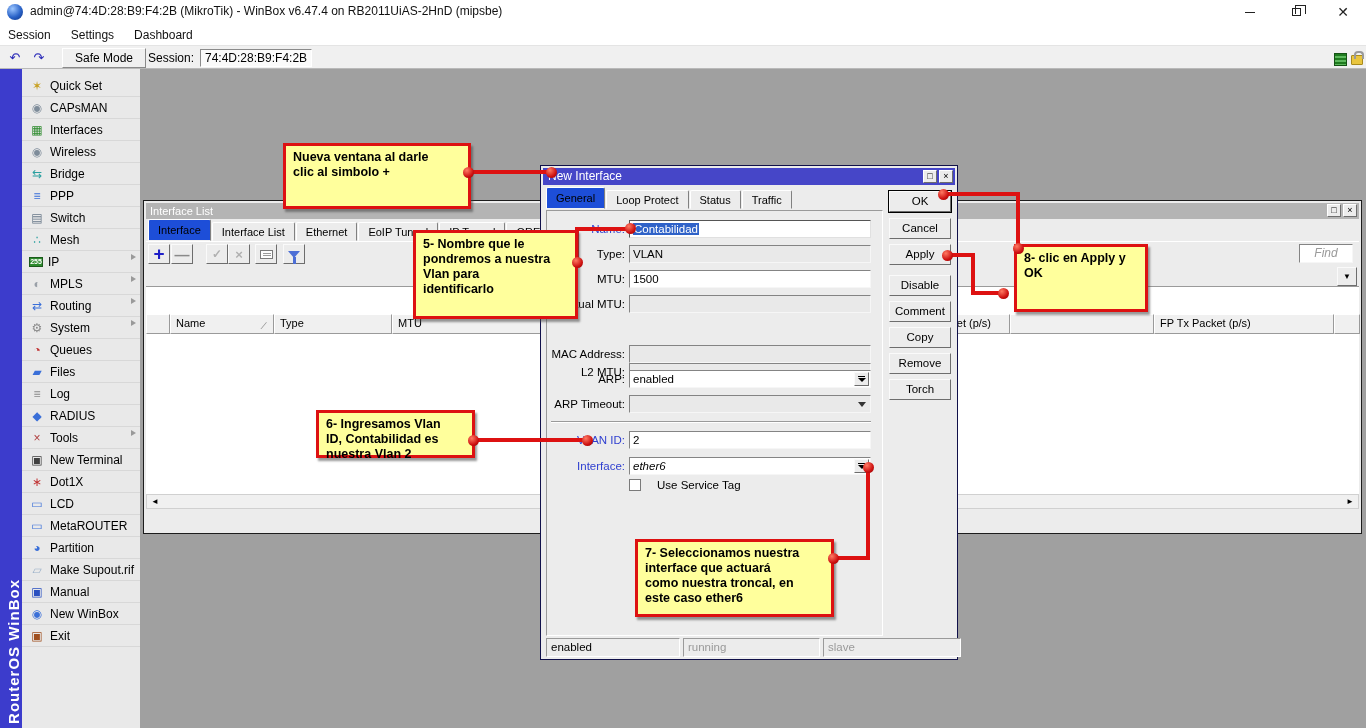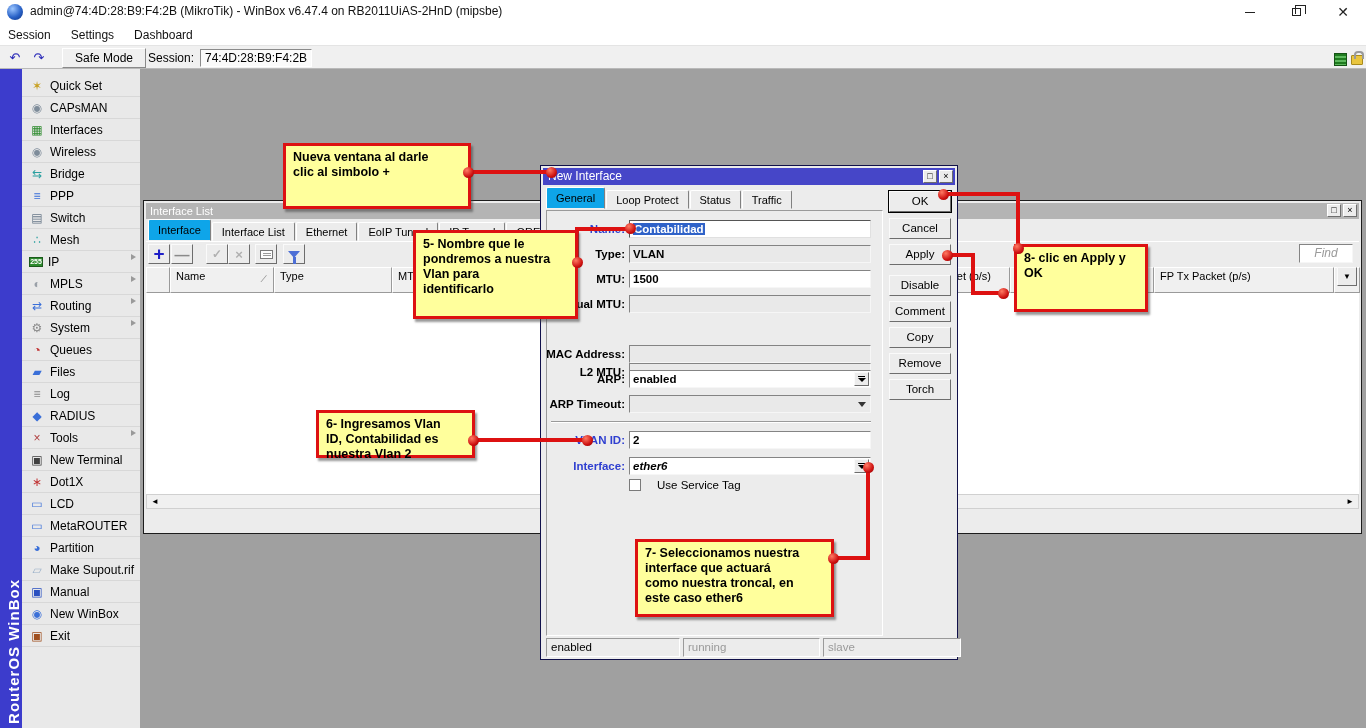--- a/index.html
+++ b/index.html
@@ -44,48 +44,48 @@
   .sb-arrow { position:absolute; right:4px; top:3px; width:0; height:0; border-left:5px solid #9a9a9a; border-top:3px solid transparent; border-bottom:3px solid transparent; }
 
   .canvas { left:140px; top:69px; width:1226px; height:659px; background:#a0a0a0; }
 
   
   .il-window { left:143px; top:200px; width:1219px; height:334px; background:#ececec; border:1px solid #1c1c1c; padding:2px; z-index:10; }
   .il-title { position:relative; height:16px; background:#b4b4b4; color:#fff; font-size:11px; line-height:16px; padding-left:4px; }
   .win-ctl { position:absolute; top:1px; width:14px; height:13px; background:#ececec; border:1px solid; border-color:#fff #6d6d6d #6d6d6d #fff; text-align:center; font-size:9px; line-height:11px; color:#000; }
   .tabs-row { position:relative; height:22px; padding-left:2px; display:flex; align-items:flex-end; }
   .tab { height:19px; padding:0 9px; font-size:11px; line-height:19px; background:#ececec; border:1px solid; border-color:#fff #808080 #ececec #fff; border-radius:2px 2px 0 0; margin-right:1px; white-space:nowrap; }
-  .tab.active { height:22px; line-height:21px; background:#0ea5e9; border-color:#fff #808080 #f1f1f1 #fff; z-index:2; }
+  .tab.active { height:22px; line-height:21px; background:#1d4ed8; border-color:#fff #808080 #f1f1f1 #fff; z-index:2; }
   .il-toolbar { position:relative; height:26px; border-top:1px solid #fff; }
   .tool-btn { position:absolute; top:2px; width:22px; height:20px; background:#ececec; border:1px solid; border-color:#fafafa #6d6d6d #6d6d6d #fafafa; display:flex; align-items:center; justify-content:center; }
   .plus-g { color:#1f1fc8; font-size:19px; font-weight:bold; line-height:16px; }
   .minus-g { color:#8a8a8a; font-size:15px; font-weight:bold; }
   .check-g { color:#b0b0b0; font-size:12px; font-weight:bold; }
   .cross-g { color:#b0b0b0; font-size:13px; font-weight:bold; }
   .card-g { width:13px; height:9px; border:1px solid #7a7a7a; background:#fdfdfd; position:relative; }
   .card-g::before { content:""; position:absolute; left:2px; top:2px; width:8px; height:1px; background:#9a9a9a; box-shadow:0 2px 0 #9a9a9a; }
   .funnel-g { width:0; height:0; border-left:6px solid transparent; border-right:6px solid transparent; border-top:7px solid #4d6fd6; position:relative; }
   .funnel-g::after { content:""; position:absolute; left:-1.5px; top:-1px; width:3px; height:7px; background:#4d6fd6; }
   .find-box { position:absolute; right:6px; top:2px; width:54px; height:19px; background:#fff; border:1px solid; border-color:#848484 #f6f6f6 #f6f6f6 #848484; color:#9a9a9a; font-style:italic; font-size:12px; text-align:center; line-height:17px; }
   .il-header { position:relative; height:19px; display:flex; }
-  .hcell { height:26px; background:#f0f0f0; border:1px solid; border-color:#fff #9a9a9a #9a9a9a #fff; font-size:11px; line-height:17px; padding-left:5px; white-space:nowrap; overflow:hidden; position:relative; flex:none; }
+  .hcell { height:20px; background:#f0f0f0; border:1px solid; border-color:#fff #9a9a9a #9a9a9a #fff; font-size:11px; line-height:17px; padding-left:5px; white-space:nowrap; overflow:hidden; position:relative; flex:none;margin-top:47px; }
   .hcell .sortmark { position:absolute; right:8px; top:2px; color:#8a8a8a; font-size:10px; font-style:italic; }
   .hcell.right-text { text-align:right; padding-right:18px; }
   .hdr-arrow-btn { position:absolute; right:2px; top:0; width:20px; height:19px; background:#ececec; border:1px solid; border-color:#fafafa #6d6d6d #6d6d6d #fafafa; text-align:center; font-size:8px; line-height:17px; color:#000; z-index:3; }
   .il-body { height:208px; background:#fff; border-top:1px solid #9a9a9a; }
   .il-hscroll { position:relative; height:15px; background:#f0f0f0; border:1px solid #d0d0d0; }
   .scroll-arrow { position:absolute; top:1px; width:14px; height:12px; font-size:8px; line-height:12px; text-align:center; color:#000; }
   .il-status { height:17px; background:#f0f0f0; border:1px solid; border-color:#9a9a9a #fff #fff #9a9a9a; font-size:11px; line-height:15px; padding-left:4px; }
 
   
   .dialog { left:540px; top:165px; width:418px; height:495px; background:#ececec; border:1px solid #10104a; padding:2px; z-index:20; }
   .dlg-title { position:absolute; left:2px; top:2px; right:2px; height:17px; background:#4646c8; color:#fff; font-size:12px; line-height:17px; padding-left:5px; }
   .dlg-tabs { position:absolute; left:5px; top:22px; height:21px; display:flex; align-items:flex-end; }
   .dlg-panel { position:absolute; left:5px; top:44px; width:337px; height:426px; border:1px solid; border-color:#9a9a9a #fff #fff #9a9a9a; }
-  .frow { position:absolute; left:0; height:19px; display:flex; align-items:center; width:418px;font-weight:bold; }
+  .frow { position:absolute; left:0; height:19px; display:flex; align-items:center; width:418px; }
   .flabel { position:absolute; left:0; width:84px; text-align:right; font-size:11.5px; color:#000; }
   .flabel.blue { color:#2f3fd0; }
   .finput { position:absolute; left:88px; width:242px; height:18px; font-size:11.5px; line-height:16px; padding-left:3px; background:#fff; border:1px solid; border-color:#848484 #f6f6f6 #f6f6f6 #848484; white-space:nowrap; overflow:hidden; }
   .finput.disabled { background:#e9e9e9; }
   .finput.focused { border-color:#555 #e0e0e0 #e0e0e0 #555; }
   .finput .sel { background:#2f62c8; color:#fff; padding:0 1px; }
   .finput.italic { font-style:italic; }
   .combo-btn { position:absolute; right:1px; top:1px; width:15px; height:14px; background:#ececec; border:1px solid; border-color:#fafafa #6d6d6d #6d6d6d #fafafa; display:flex; flex-direction:column; align-items:center; justify-content:center; }
   .combo-btn .bar { width:7px; height:1px; background:#000; margin-bottom:1px; }
   .combo-btn .tri { width:0; height:0; border-left:4px solid transparent; border-right:4px solid transparent; border-top:4px solid #000; }

